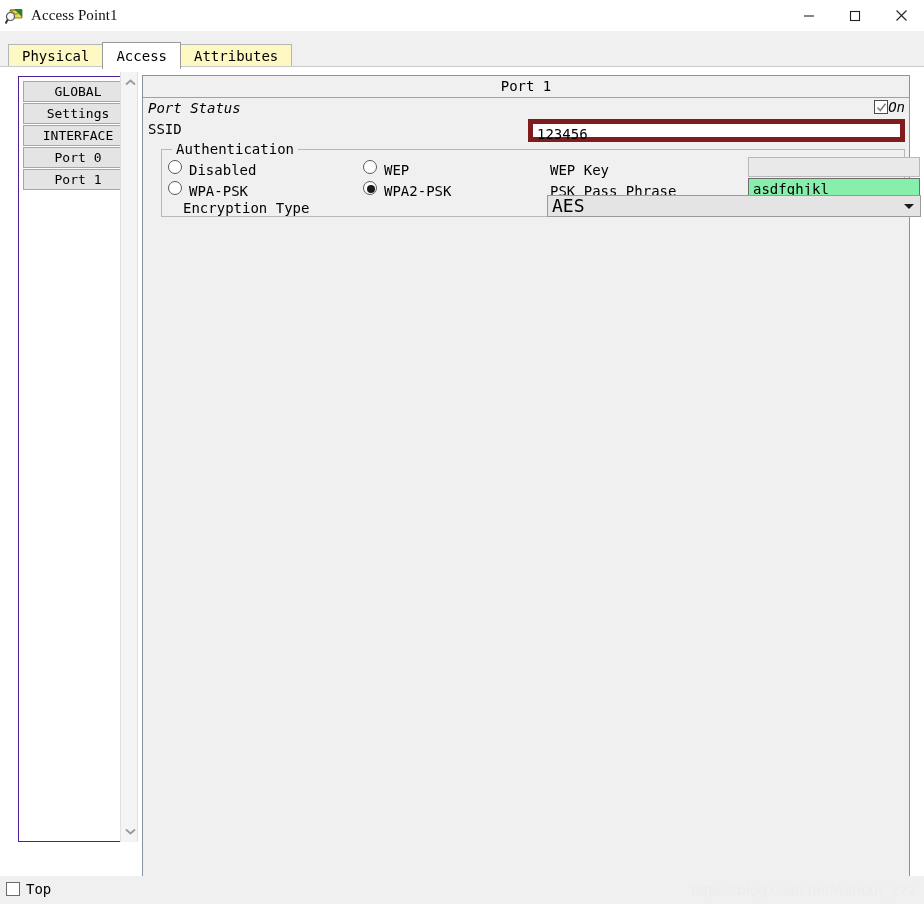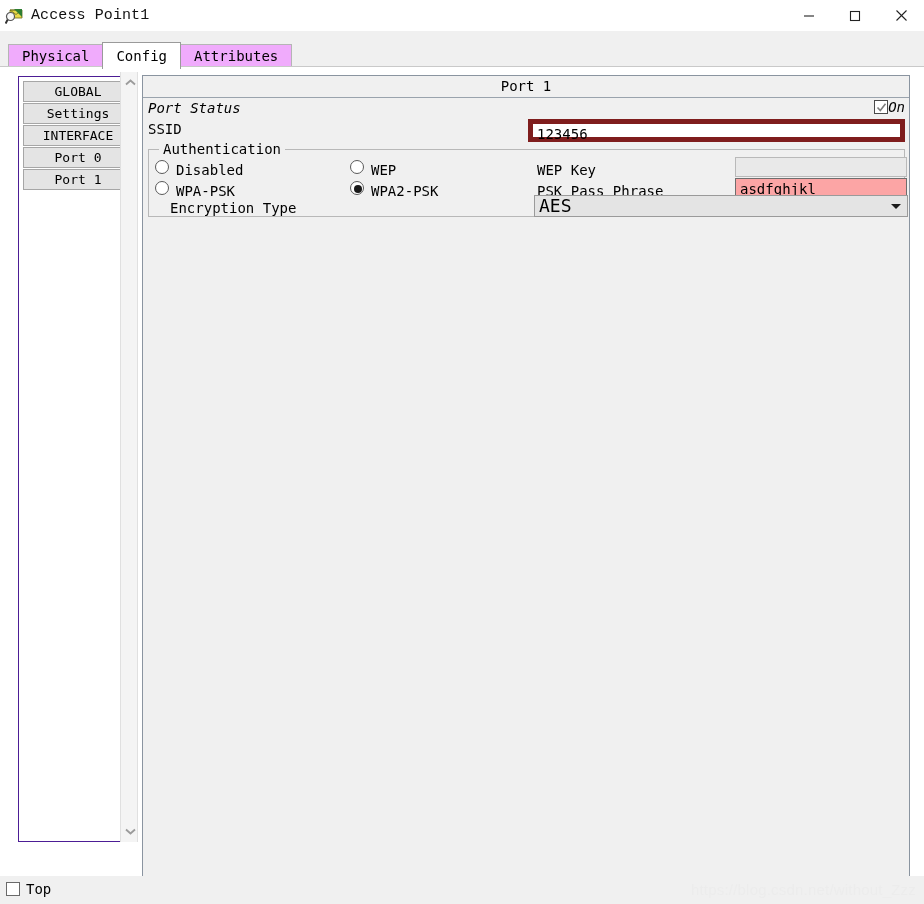--- a/index.html
+++ b/index.html
@@ -15,21 +15,21 @@
   .titlebar {
     position: absolute; left: 0; top: 0; width: 924px; height: 31px;
     background: #ffffff;
     display: flex; align-items: center;
   }
   .app-icon {
     width: 18px; height: 18px; margin-left: 5px; margin-right: 8px;
     position: relative; flex: none;
   }
   .title-text {
-    font-family: Liberation Mono, monospace;
+    font-family: Liberation Serif, serif;
     font-size: 15px; color: #111; letter-spacing: 0.1px;
   }
   .win-controls { margin-left: auto; display: flex; height: 31px; }
   .win-btn {
     width: 46px; height: 31px;
     display: flex; align-items: center; justify-content: center;
     color: #202020;
   }
   .win-btn svg { display: block; }
 
@@ -39,21 +39,21 @@
     background: #f0f0f0;
   }
   .tabs-row {
     position: absolute; left: 8px; top: 11px;
     display: flex; align-items: flex-end;
   }
   .tab {
     height: 24px; line-height: 23px;
     padding: 0 13px;
     font-size: 14px; color: #000;
-    background: #f0abfc;
+    background: #fef9c3;
     border: 1px solid #b5b5b5;
     border-bottom: none;
     margin-right: -1px;
   }
   .tab.active {
     background: #ffffff;
     height: 27px; line-height: 26px;
     border-color: #9a9a9a;
     position: relative; z-index: 3;
     margin-bottom: -1px;
@@ -162,21 +162,21 @@
     position: absolute; right: 6px; top: 8px;
     width: 0; height: 0;
     border-left: 5px solid transparent;
     border-right: 5px solid transparent;
     border-top: 5px solid #1a1a1a;
   }
 
   
   .auth-group {
     position: relative;
-    margin: 7px 4px 0 5px;
+    margin: 7px 4px 0 18px;
     border: 1px solid #b8b8b8;
     height: 68px;
   }
   .auth-legend {
     position: absolute; left: 10px; top: -9px;
     background: #f0f0f0;
     padding: 0 4px;
     font-size: 14px; color: #000;
   }
   .radio {
@@ -203,21 +203,21 @@
     position: absolute; left: 586px; top: 7px;
     width: 172px; height: 20px;
     background: #e9e9e9;
     border: 1px solid #b9b9b9;
     font-size: 14px; color: #8a8a8a;
     padding: 0 4px; line-height: 18px;
   }
   .psk-input {
     position: absolute; left: 586px; top: 28px;
     width: 172px; height: 23px;
-    background: #fca5a5;
+    background: #86efac;
     border: 1px solid #6e6e6e;
     font-size: 14px; color: #000;
     padding: 0 4px; line-height: 21px;
   }
   .enc-label {
     position: absolute; left: 21px; top: 51px;
     font-size: 14px; color: #000; line-height: 14px;
   }
   .enc-combo {
     position: absolute; left: 385px; top: 45px;
@@ -280,21 +280,21 @@
           <line x1="1.5" y1="1.5" x2="11.5" y2="11.5" stroke="#222" stroke-width="1.1"></line>
           <line x1="11.5" y1="1.5" x2="1.5" y2="11.5" stroke="#222" stroke-width="1.1"></line>
         </svg>
     </div>
   </div>
 </div>
 
 <div class="tabstrip">
   <div class="tabs-row">
     <div class="tab">Physical</div>
-    <div class="tab active">Config</div>
+    <div class="tab active">Access</div>
     <div class="tab">Attributes</div>
   </div>
 </div>
 
 <div class="body-area">
 
   <div class="nav-panel">
     <div class="nav-item">GLOBAL</div>
     <div class="nav-item">Settings</div>
     <div class="nav-item">INTERFACE</div>

